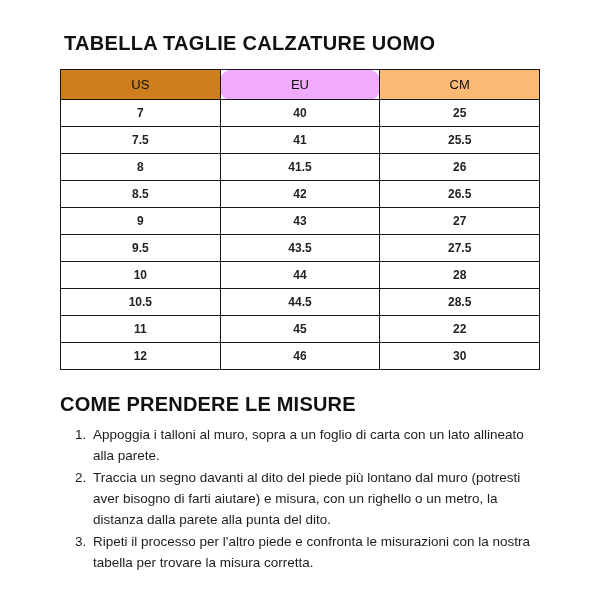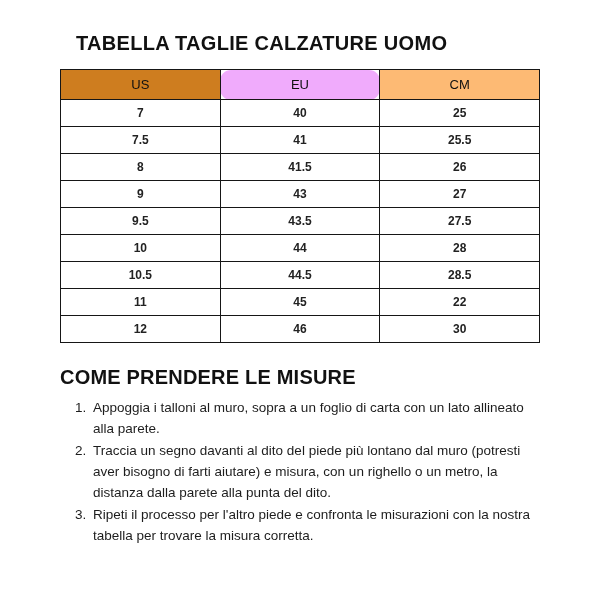--- a/index.html
+++ b/index.html
@@ -16,21 +16,21 @@
     width: 600px;
     height: 600px;
     padding: 32px 60px 0 60px;
     overflow: hidden;
   }
   .page-title {
     font-size: 20px;
     font-weight: bold;
     letter-spacing: 0.3px;
     color: #111111;
-    margin: 0 0 14px 16px;
+    margin: 0 0 14px 4px;
     white-space: nowrap;
   }
   table.size-table {
     border-collapse: collapse;
     width: 480px;
     table-layout: fixed;
   }
   table.size-table th,
   table.size-table td {
     border: 1.5px solid #161616;
@@ -96,20 +96,25 @@
           <td>7.5</td>
           <td>41</td>
           <td>25.5</td>
         </tr>
         <tr>
           <td>8</td>
           <td>41.5</td>
           <td>26</td>
         </tr>
         <tr>
+          <td>8.5</td>
+          <td>42</td>
+          <td>26.5</td>
+        </tr>
+        <tr>
           <td>9</td>
           <td>43</td>
           <td>27</td>
         </tr>
         <tr>
           <td>9.5</td>
           <td>43.5</td>
           <td>27.5</td>
         </tr>
         <tr>

